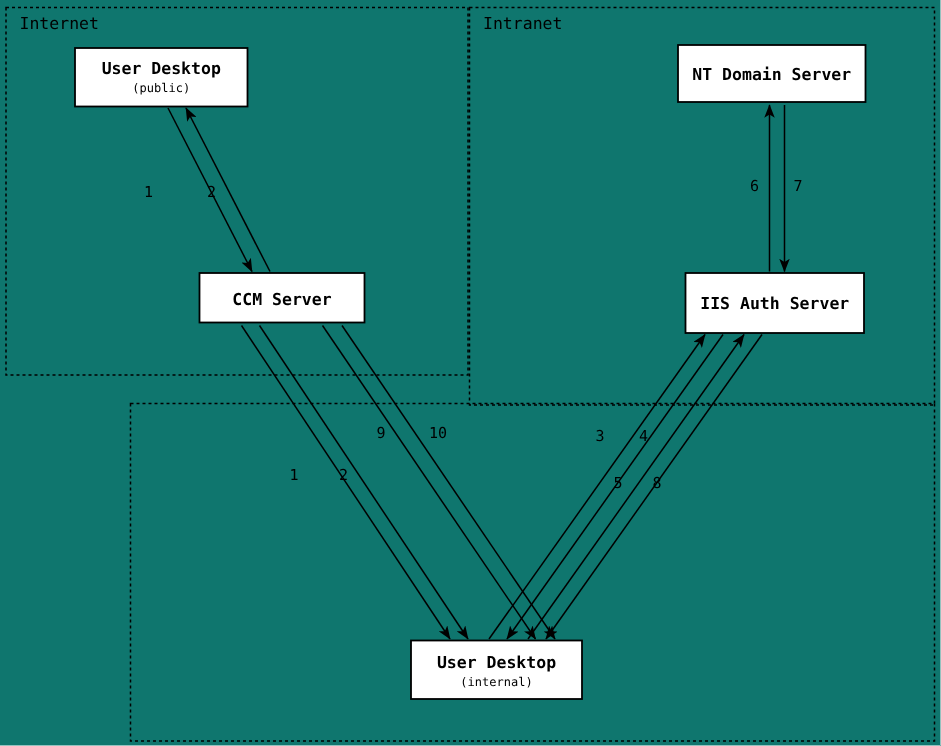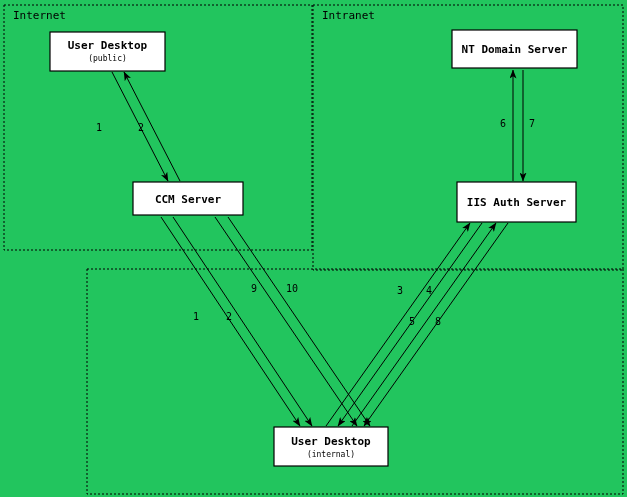--- a/index.html
+++ b/index.html
@@ -4,21 +4,21 @@
 <style>
   html, body {
     margin: 0;
     padding: 0;
     background: #ffffff;
   }
   #diagram-root {
     position: relative;
     width: 627px;
     height: 497px;
-    background: #22c55e;
+    background: #0f766e;
     font-family: "DejaVu Sans Mono", monospace;
     overflow: hidden;
   }
   svg#diagram-svg {
     position: absolute;
     top: 0;
     left: 0;
     width: 627px;
     height: 497px;
   }

